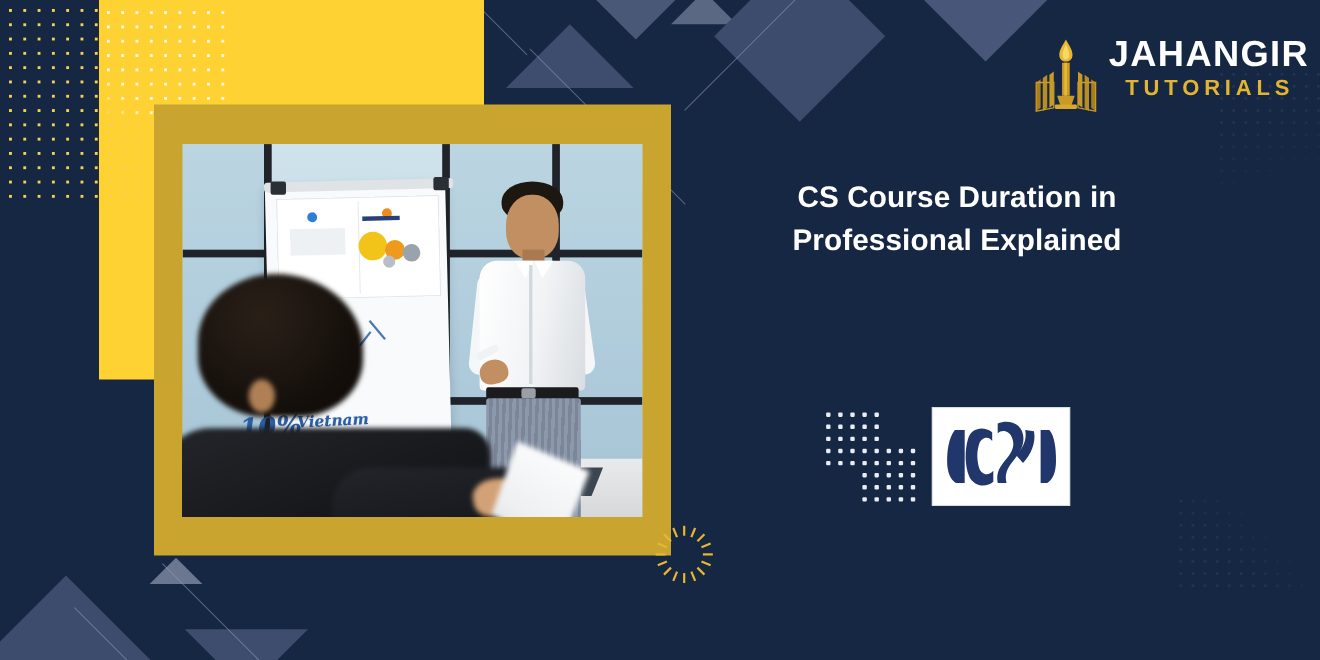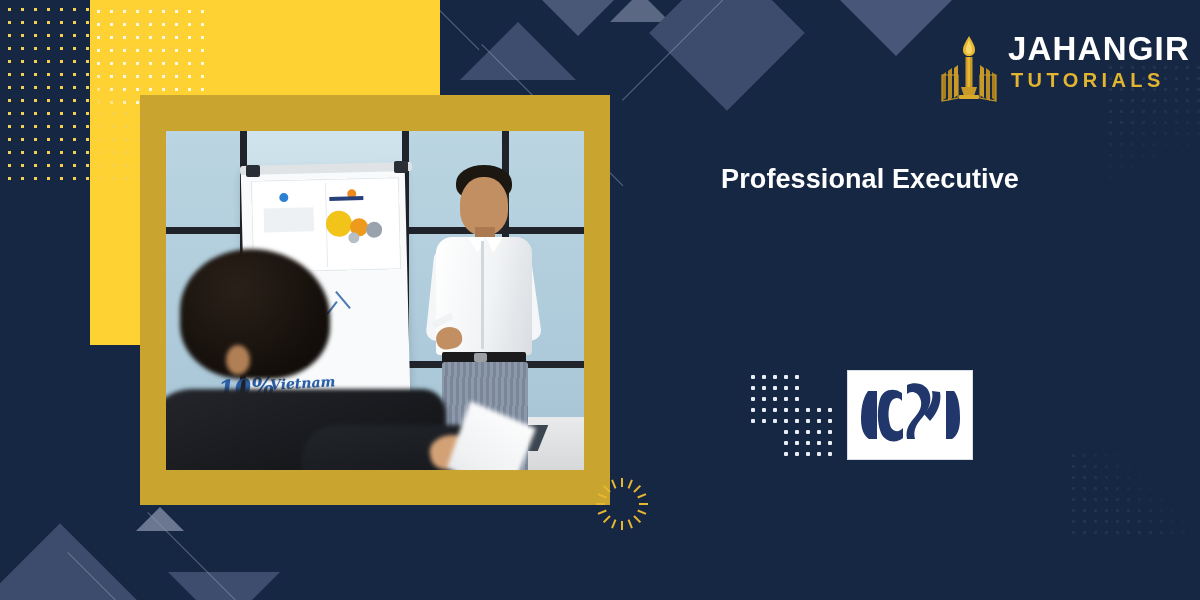--- a/index.html
+++ b/index.html
@@ -300,21 +300,21 @@
   .logo { left: 938px; top: 28px; width: 200px; height: 78px; }
   .logo-mark { position:absolute; left: 0; top: 4px; width: 62px; height: 70px; }
   .logo-text { position:absolute; left: 70px; top: 4px; }
   .logo-name {
     color: #ffffff; font-size: 33px; font-weight: bold;
     letter-spacing: 1.2px; line-height: 1.05;
     font-family: "Liberation Sans", sans-serif;
   }
   .logo-sub {
     color: #E2B431; font-size: 20px; font-weight: bold;
-    letter-spacing: 4.4px; line-height: 1.35; margin-left: 3px;
+    letter-spacing: 4.4px; line-height: 1.35; margin-left: 15px;
     font-family: "Liberation Sans", sans-serif;
   }
 
   
   .headline {
     left: 660px; top: 160px; width: 420px;
     text-align: center;
     color: #FFFFFF;
     font-size: 27px;
     font-weight: bold;
@@ -483,21 +483,22 @@
         <path d="M58 43 l-16 0 l0 23 l16 3 z" fill="none" stroke="#C99A28" stroke-width="1.2"></path>
       </svg>
     </div>
     <div class="logo-text">
       <div class="logo-name">JAHANGIR</div>
       <div class="logo-sub">TUTORIALS</div>
     </div>
   </div>
 
   <div class="layer headline">
-    <div>Professional Executive</div>
+    <div>CS Course Duration in</div>
+    <div>Professional Explained</div>
   </div>
 
   <div class="layer dotgrid-step" id="dotgrid">
       <i></i>
       <i></i>
       <i></i>
       <i></i>
       <i></i>
       <i class="off"></i>
       <i class="off"></i>

